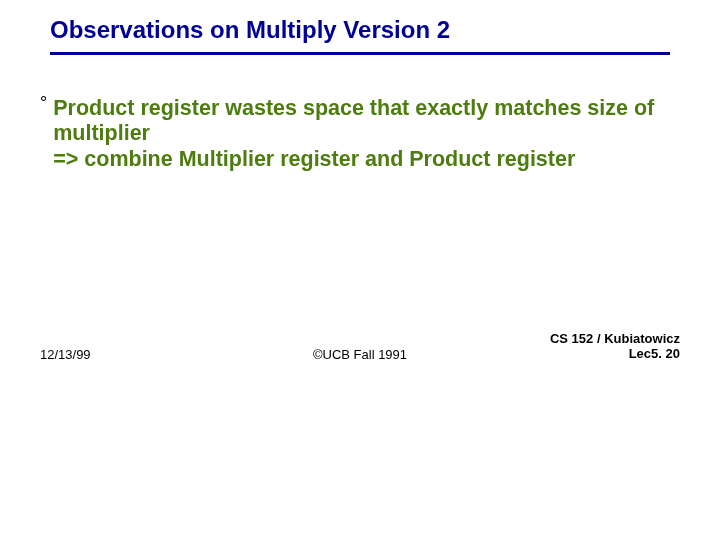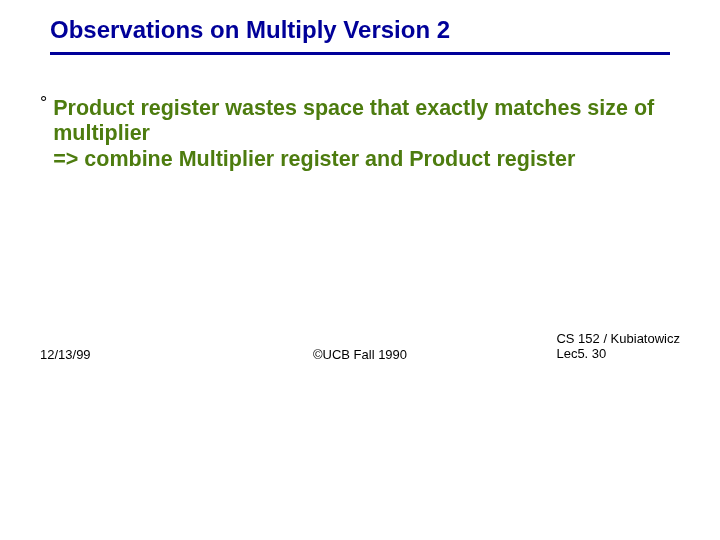--- a/index.html
+++ b/index.html
@@ -67,22 +67,23 @@
     font-size: 13px;
     color: #000000;
   }
   .footer-center {
     position: absolute;
     left: 50%;
     transform: translateX(-50%);
     bottom: 0;
   }
   .footer-right {
-    text-align: left;
+    text-align: right;
     line-height: 1.2;
+    font-weight: bold;
   }
 </style>
 </head>
 <body>
 
 <div class="slide">
 
   <div class="title-wrap">
     <div class="title">Observations on Multiply Version 2</div>
     <hr class="title-rule">
@@ -90,20 +91,20 @@
 
   <div class="body">
     <div class="bullet-row">
       <div class="bullet-mark">°</div>
       <div class="bullet-text">Product register wastes space that exactly matches size of multiplier<br>=&gt; combine Multiplier register and Product register</div>
     </div>
   </div>
 
   <div class="footer">
     <div class="footer-left">12/13/99</div>
-    <div class="footer-center">©UCB Fall 1990</div>
+    <div class="footer-center">©UCB Fall 1991</div>
     <div class="footer-right">
       <div>CS 152 / Kubiatowicz</div>
-      <div>Lec5. 30</div>
+      <div>Lec5. 20</div>
     </div>
   </div>
 
 </div>
 
 </body></html>

